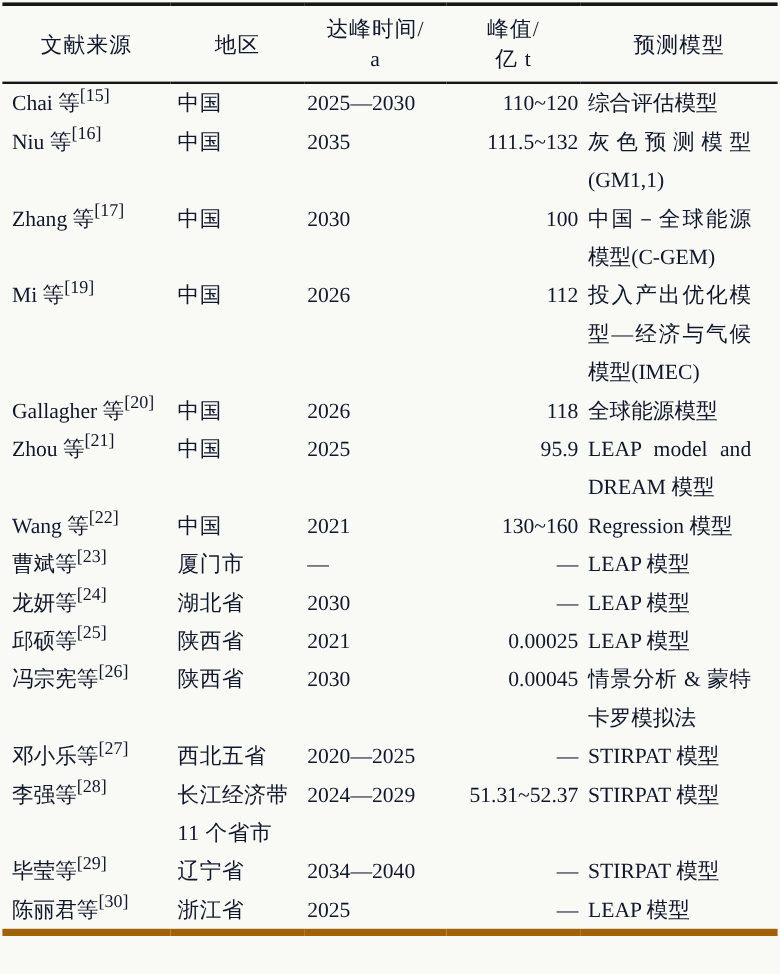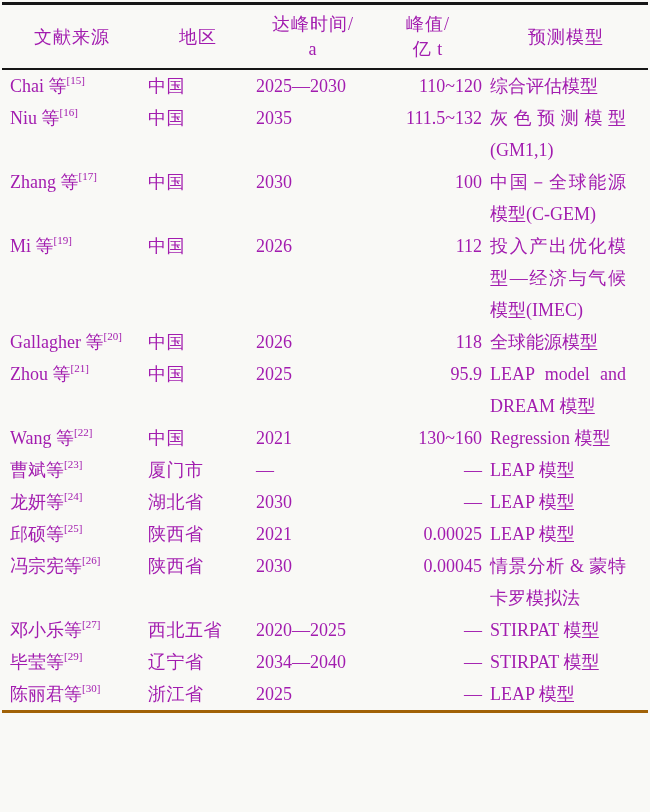--- a/index.html
+++ b/index.html
@@ -16,23 +16,23 @@
     overflow: hidden;
     box-sizing: border-box;
     padding-top: 2px;
   }
   table.lit-table {
     width: 646px;
     margin: 0 2px;
     border-collapse: collapse;
     table-layout: fixed;
     border-top: 3px solid #161616;
-    border-bottom: 3px solid #a16207;
+    border-bottom: 6px solid #a16207;
     font-size: 18px;
-    color: #a21caf;
+    color: #0f172a;
   }
   col.c1 { width: 140px; }
   col.c2 { width: 112px; }
   col.c3 { width: 118px; }
   col.c4 { width: 112px; }
   col.c5 { width: 164px; }
 
   thead tr {
     border-bottom: 2px solid #161616;
   }
@@ -67,21 +67,21 @@
   td.c-time   { text-align: left; letter-spacing: 0; }
   td.c-value  { text-align: right; letter-spacing: 0; }
   td.c-model {
     text-align: justify;
     text-justify: inter-ideograph;
     padding-left: 6px;
     padding-right: 22px;
     letter-spacing: 0;
   }
   sup.cite {
-    font-size: 11px;
+    font-size: 15px;
     line-height: 0;
     position: relative;
     top: -1px;
     vertical-align: super;
     letter-spacing: 0;
   }
 </style>
 </head>
 <body>
 
@@ -197,20 +197,28 @@
           <td class="c-model">情景分析 &amp; 蒙特卡罗模拟法</td>
         </tr>
         <tr>
           <td class="c-source"><span>邓小乐等</span><sup class="cite">[27]</sup></td>
           <td class="c-region">西北五省</td>
           <td class="c-time">2020—2025</td>
           <td class="c-value">—</td>
           <td class="c-model">STIRPAT 模型</td>
         </tr>
         <tr>
+          <td class="c-source"><span>李强等</span><sup class="cite">[28]</sup></td>
+          <td class="c-region">长江经济带
+11 个省市</td>
+          <td class="c-time">2024—2029</td>
+          <td class="c-value">51.31~52.37</td>
+          <td class="c-model">STIRPAT 模型</td>
+        </tr>
+        <tr>
           <td class="c-source"><span>毕莹等</span><sup class="cite">[29]</sup></td>
           <td class="c-region">辽宁省</td>
           <td class="c-time">2034—2040</td>
           <td class="c-value">—</td>
           <td class="c-model">STIRPAT 模型</td>
         </tr>
         <tr>
           <td class="c-source"><span>陈丽君等</span><sup class="cite">[30]</sup></td>
           <td class="c-region">浙江省</td>
           <td class="c-time">2025</td>

